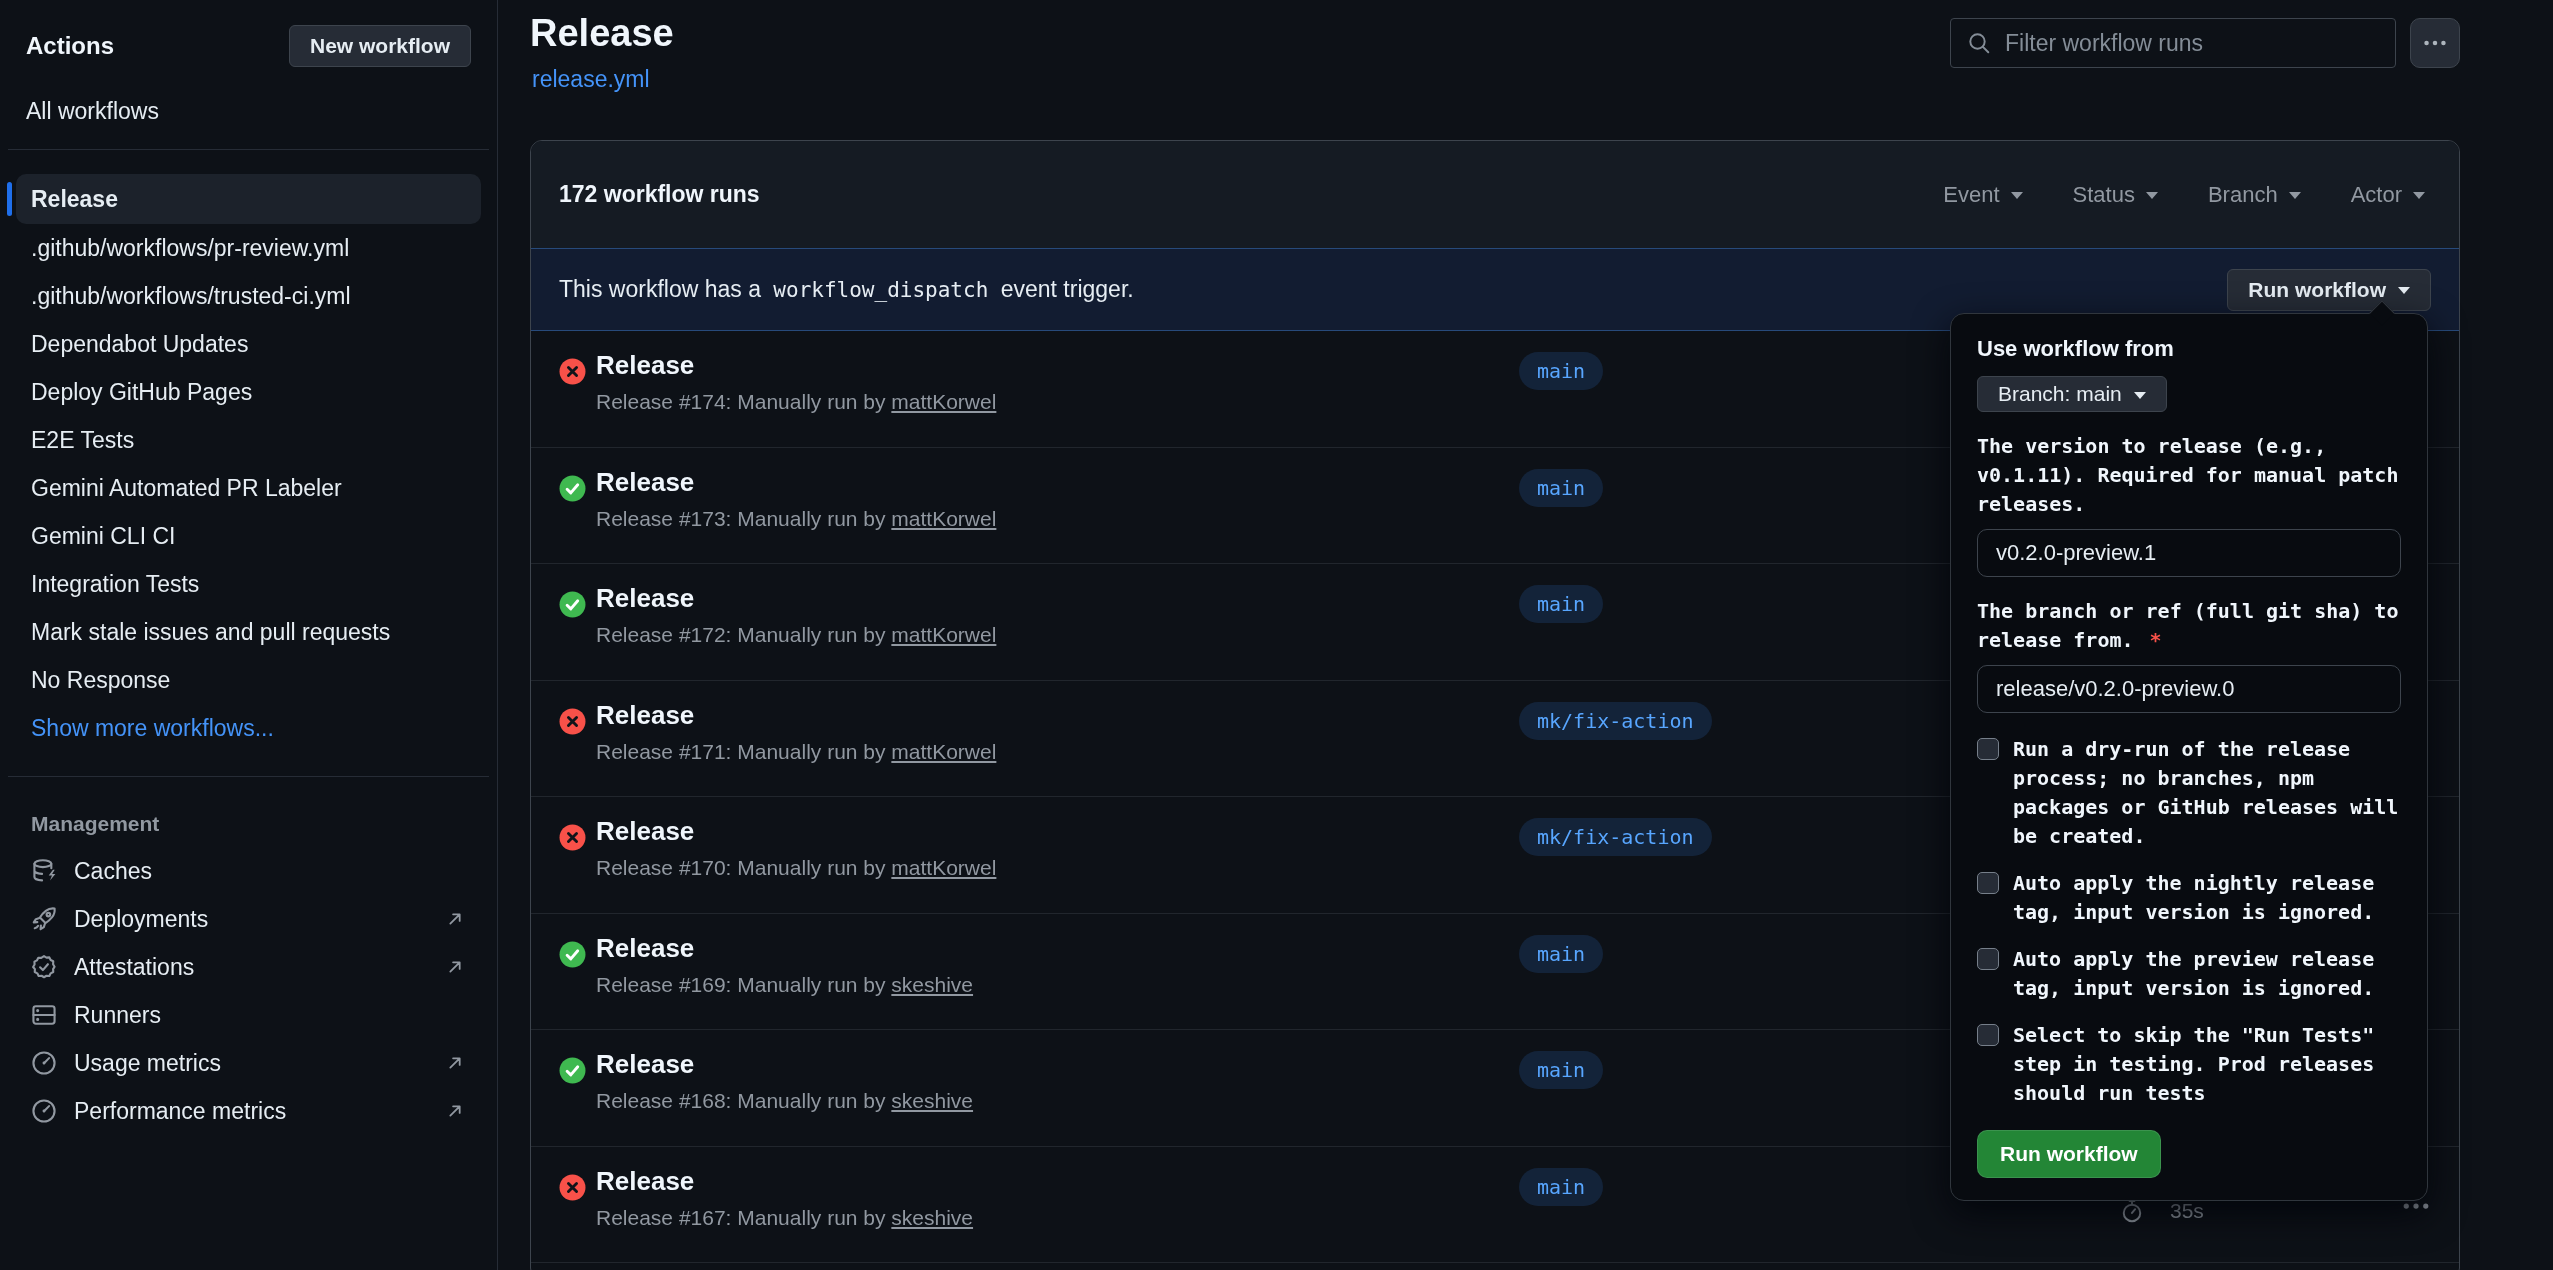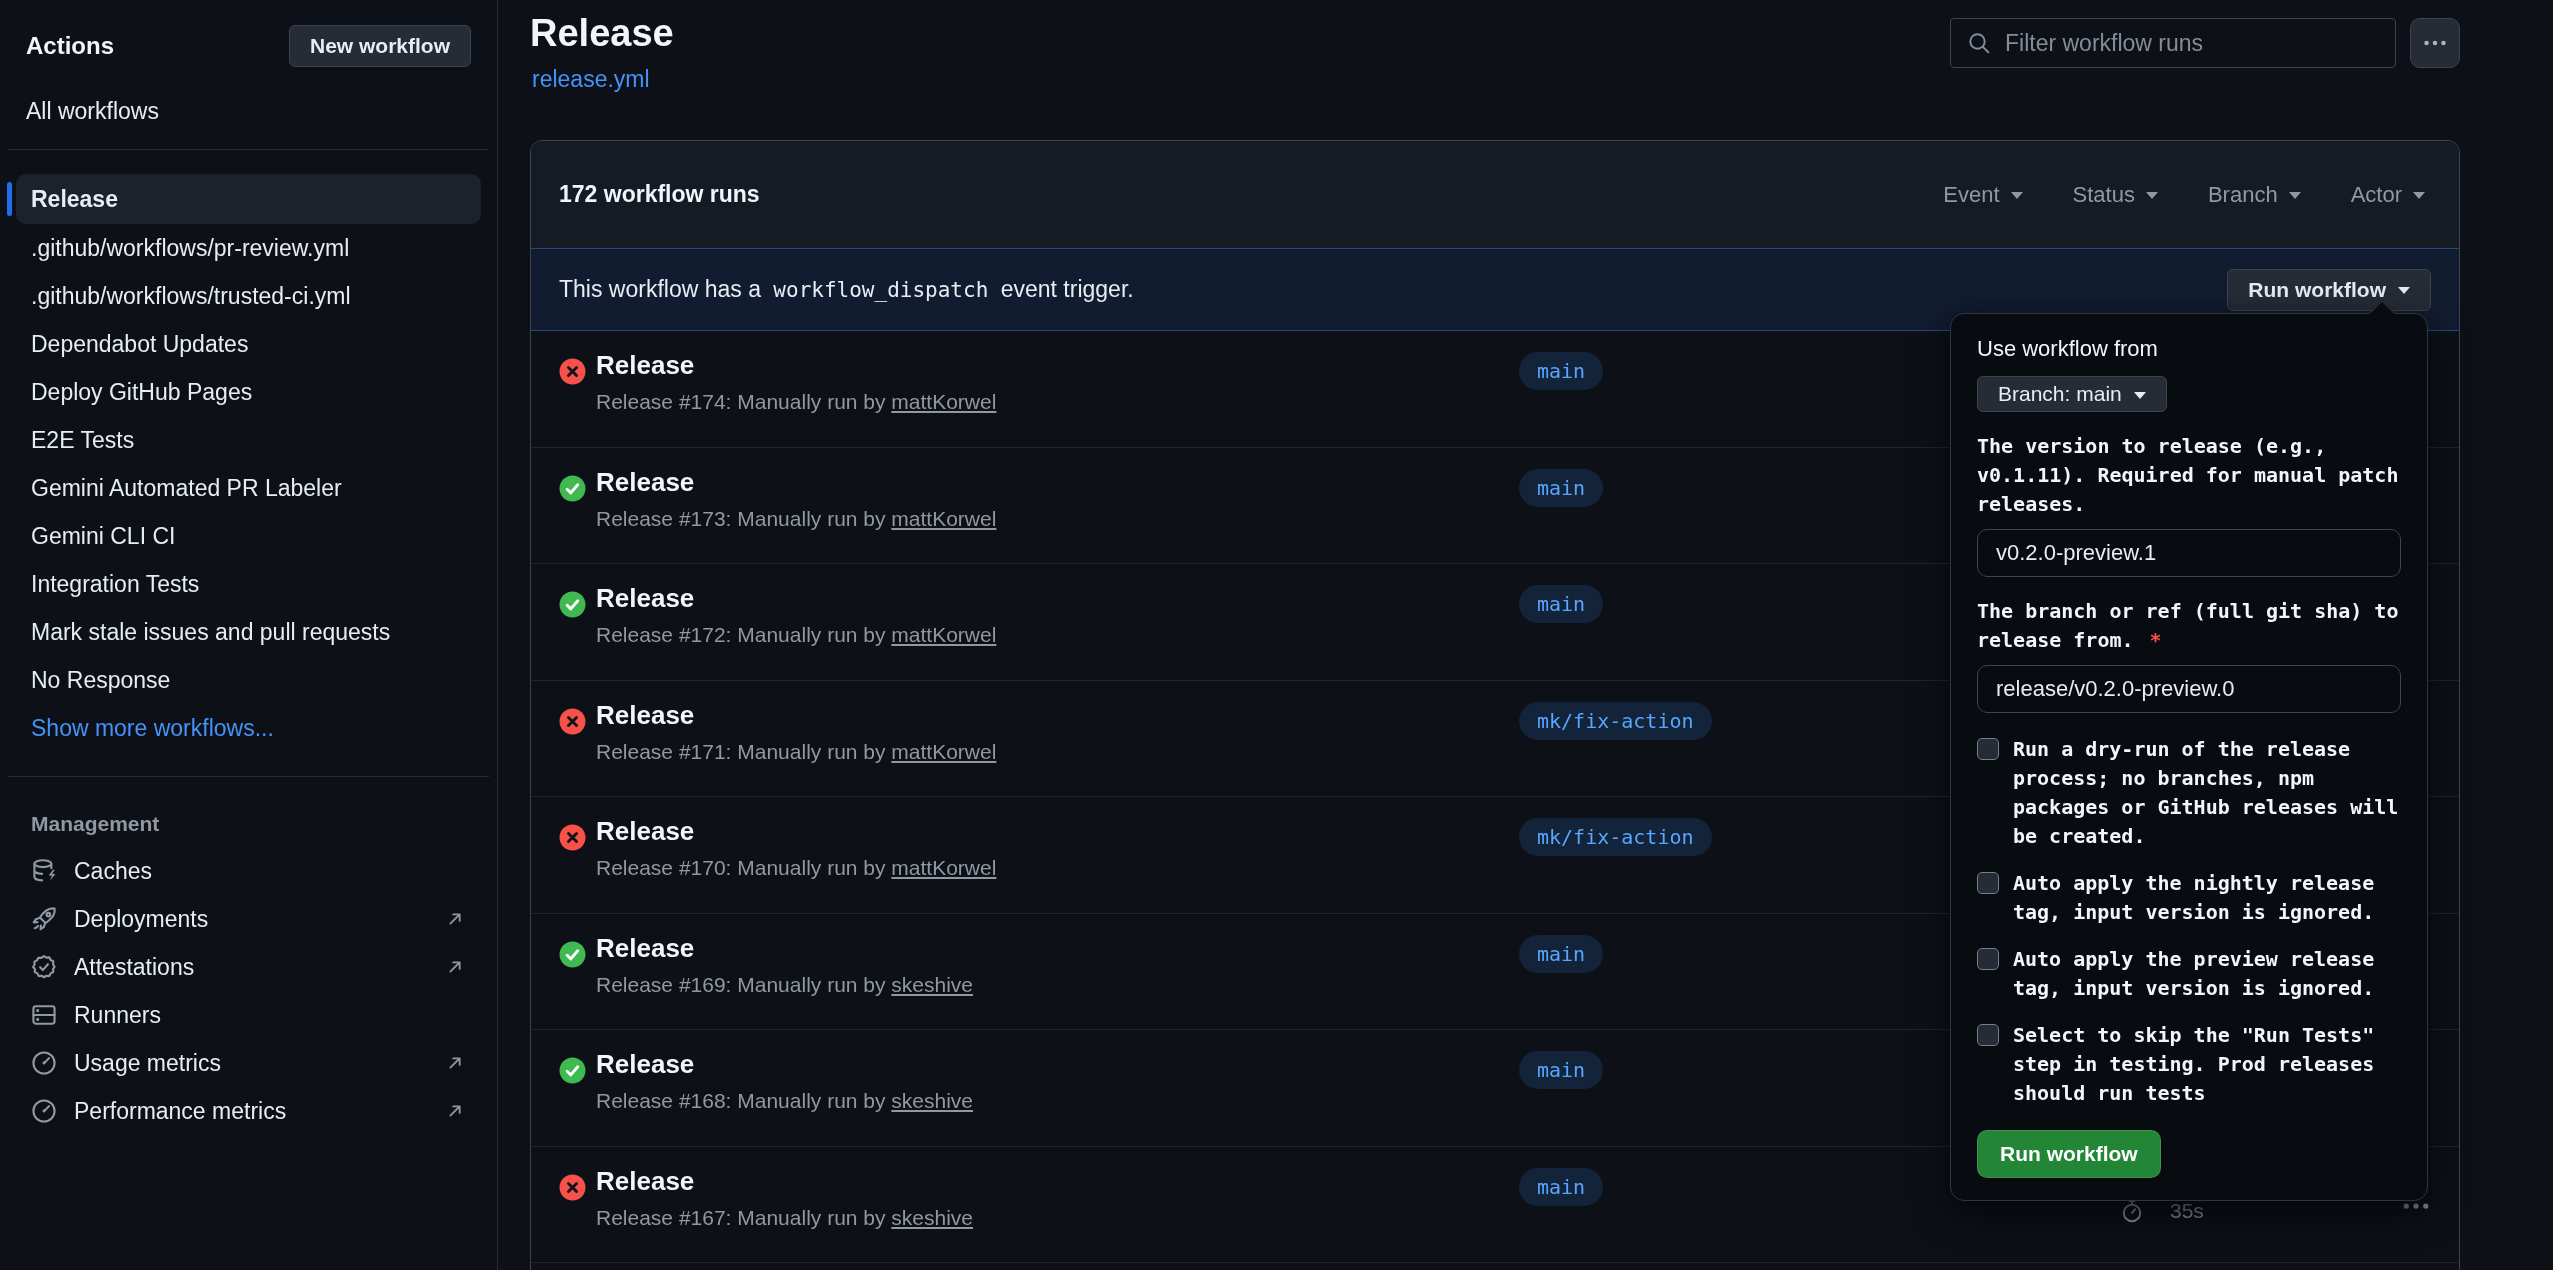--- a/index.html
+++ b/index.html
@@ -71,21 +71,21 @@
   .meta-line{display:flex;align-items:center;gap:26px;}
   .meta-line .ico{width:24px;height:24px;display:inline-flex;}
   .run-kebab{position:absolute;right:28px;top:44px;width:30px;height:30px;color:#9198a1;cursor:pointer;}
 
   
   .dispatch-panel{position:absolute;left:1452px;top:313px;width:478px;background:#080b10;
                   border:1px solid #30363d;border-radius:14px;padding:22px 26px;z-index:5;
                   box-shadow:0 12px 36px rgba(1,4,9,0.85);}
   .panel-caret{position:absolute;top:-10px;right:36px;width:18px;height:18px;background:#080b10;
                border-left:1px solid #30363d;border-top:1px solid #30363d;transform:rotate(45deg);}
-  .panel-heading{font-size:22px;font-weight:400;color:#f0f6fc;}
+  .panel-heading{font-size:22px;font-weight:700;color:#f0f6fc;}
   .branch-btn{margin-top:14px;height:36px;font-weight:400;}
   .field-label{margin-top:20px;font-family:"DejaVu Sans Mono",monospace;font-weight:700;font-size:20px;
                line-height:1.45;color:#f0f6fc;}
   .req{color:#f85149;margin-left:4px;}
   .text-input{margin-top:10px;width:100%;height:48px;background:transparent;border:1px solid #3d444d;
               border-radius:10px;color:#e6edf3;font-size:22px;padding:0 18px;font-family:"Liberation Sans",sans-serif;outline:none;}
   .cb-row{display:flex;margin-top:18px;gap:14px;align-items:flex-start;}
   .cb-row.first{margin-top:22px;}
   .cb-box{flex:0 0 auto;width:22px;height:22px;border-radius:5px;background:#262c36;border:1px solid #767f8a;margin-top:3px;cursor:pointer;}
   .cb-label{font-family:"DejaVu Sans Mono",monospace;font-weight:700;font-size:20px;line-height:1.45;color:#f0f6fc;}

